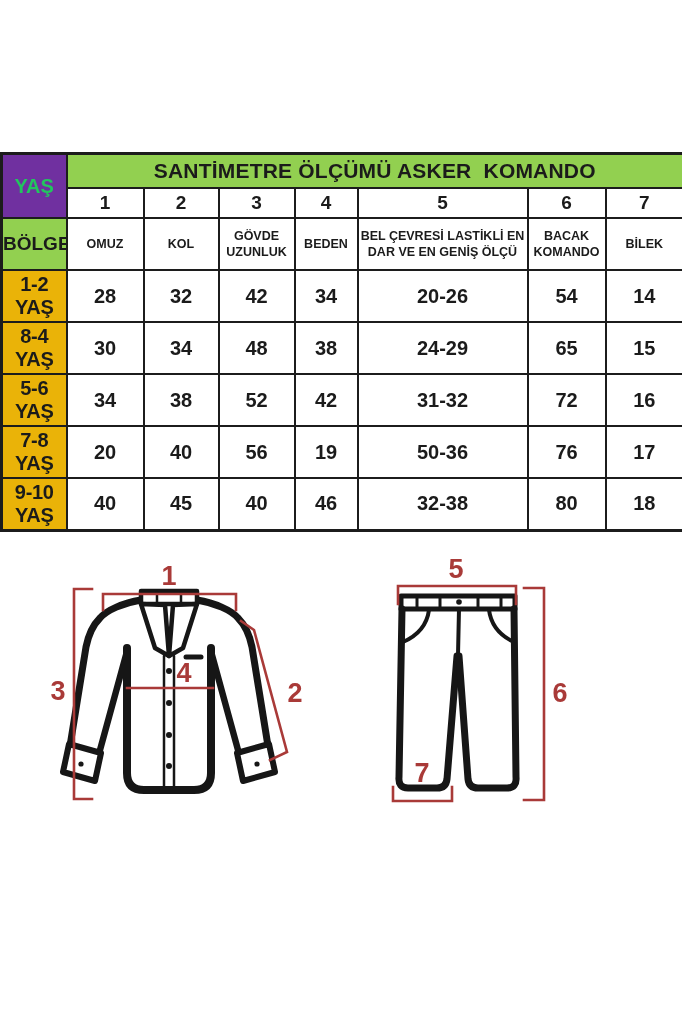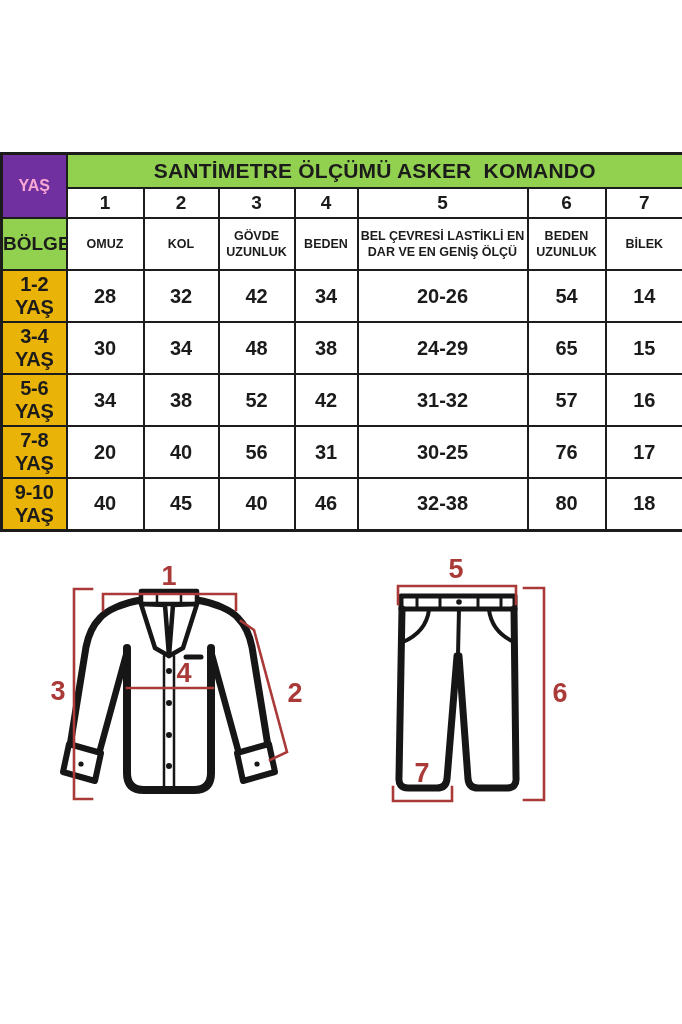--- a/index.html
+++ b/index.html
@@ -9,21 +9,21 @@
   }
   table.size-table{
     position:absolute;top:152px;left:0;width:682px;
     border-collapse:collapse;table-layout:fixed;
     border:3px solid #1c1c1c;
   }
   table.size-table td{
     border:2px solid #1c1c1c;text-align:center;vertical-align:middle;
     font-weight:bold;padding:0;overflow:hidden;
   }
-  td.corner{background:#7030a0;font-size:16px;color:#f9a8d4;}
+  td.corner{background:#7030a0;font-size:20px;color:#22c55e;}
   td.title-cell{background:#92d050;font-size:21px;white-space:pre;letter-spacing:.2px;height:32px;}
   tr.r-nums{height:30px;}
   tr.r-nums td{font-size:19px;}
   tr.r-head{height:52px;}
   td.hcell{font-size:12.5px;line-height:1.3;padding:0 2px;}
   td.glabel{background:#92d050;font-size:19px;margin-left:32px;}
   tr.r-data{height:52px;}
   tr.r-data td{font-size:20px;}
   td.rowlab{background:#eab308;font-size:14.5px;letter-spacing:-0.3px;}
   svg.diagrams{position:absolute;top:540px;left:0;width:682px;height:300px;}
@@ -65,60 +65,60 @@
       <td>6</td>
       <td>7</td>
     </tr>
     <tr class="r-head">
       <td class="glabel">BÖLGE</td>
       <td class="hcell">OMUZ</td>
       <td class="hcell">KOL</td>
       <td class="hcell">GÖVDE UZUNLUK</td>
       <td class="hcell">BEDEN</td>
       <td class="hcell">BEL ÇEVRESİ LASTİKLİ EN DAR VE EN GENİŞ ÖLÇÜ</td>
-      <td class="hcell">BEDEN UZUNLUK</td>
+      <td class="hcell">BACAK KOMANDO</td>
       <td class="hcell">BİLEK</td>
     </tr>
     <tr class="r-data">
       <td class="rowlab">1-2 YAŞ</td>
       <td>28</td>
       <td>32</td>
       <td>42</td>
       <td>34</td>
       <td>20-26</td>
       <td>54</td>
       <td>14</td>
     </tr>
     <tr class="r-data">
-      <td class="rowlab">3-4 YAŞ</td>
+      <td class="rowlab">8-4 YAŞ</td>
       <td>30</td>
       <td>34</td>
       <td>48</td>
       <td>38</td>
       <td>24-29</td>
       <td>65</td>
       <td>15</td>
     </tr>
     <tr class="r-data">
       <td class="rowlab">5-6 YAŞ</td>
       <td>34</td>
       <td>38</td>
       <td>52</td>
       <td>42</td>
       <td>31-32</td>
-      <td>57</td>
+      <td>72</td>
       <td>16</td>
     </tr>
     <tr class="r-data">
       <td class="rowlab">7-8 YAŞ</td>
       <td>20</td>
       <td>40</td>
       <td>56</td>
-      <td>31</td>
-      <td>30-25</td>
+      <td>19</td>
+      <td>50-36</td>
       <td>76</td>
       <td>17</td>
     </tr>
     <tr class="r-data">
       <td class="rowlab">9-10 YAŞ</td>
       <td>40</td>
       <td>45</td>
       <td>40</td>
       <td>46</td>
       <td>32-38</td>

